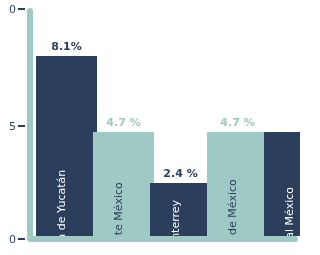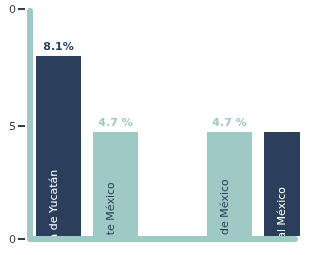--- a/index.html
+++ b/index.html
@@ -74,20 +74,21 @@
     top: 8px;
     width: 265px;
     height: 228px;
   }
 
   .bar-slot {
     position: absolute;
     bottom: 0;
     width: 45px;
     height: 228px;
+    padding-left: 16px;
   }
 
   .bar {
     position: absolute;
     bottom: 0;
     left: 0;
     width: 100%;
     box-sizing: border-box;
     overflow: hidden;
   }
@@ -162,20 +163,28 @@
 
     <div class="bar-slot" id="slot-1" style="left:60px;">
       <div class="bar-value teal-text" id="value-1" style="bottom: 108.34px;">4.7 %</div>
       <div class="bar teal" id="bar-1" style="height: 104.34px;">
         <div class="bar-label-wrap">
           <div class="bar-label on-teal">Noroeste México</div>
         </div>
       </div>
     </div>
 
+    <div class="bar-slot" id="slot-2" style="left:117px;">
+      <div class="bar-value navy-text" id="value-2" style="bottom: 57.28px;">2.4 %</div>
+      <div class="bar navy" id="bar-2" style="height: 53.28px;">
+        <div class="bar-label-wrap">
+          <div class="bar-label on-navy">Monterrey</div>
+        </div>
+      </div>
+    </div>
 
     <div class="bar-slot" id="slot-3" style="left:174px;">
       <div class="bar-value teal-text" id="value-3" style="bottom: 108.34px;">4.7 %</div>
       <div class="bar teal" id="bar-3" style="height: 104.34px;">
         <div class="bar-label-wrap">
           <div class="bar-label on-teal">Ciudad de México</div>
         </div>
       </div>
     </div>
 

